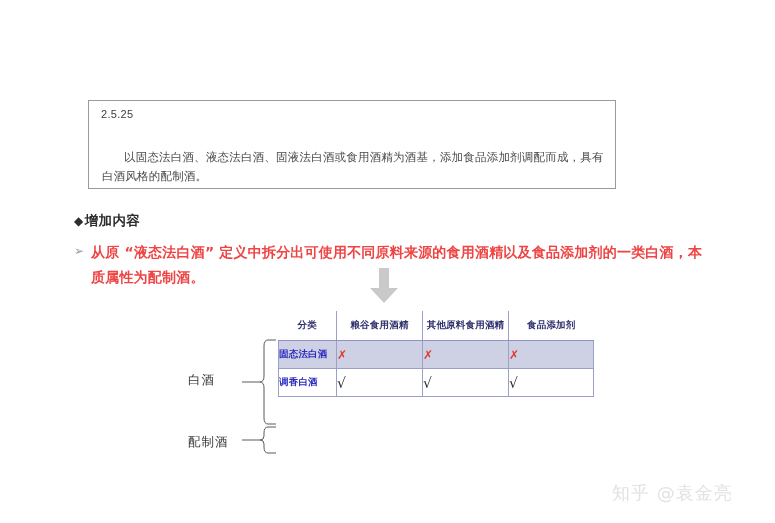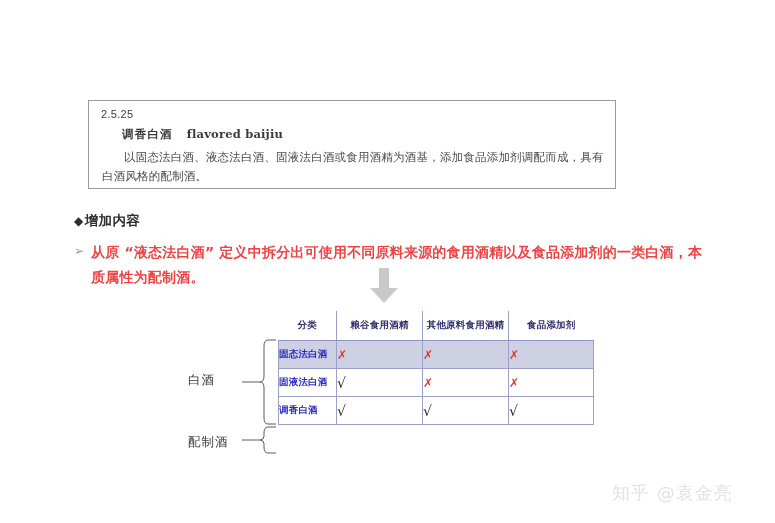--- a/index.html
+++ b/index.html
@@ -210,23 +210,20 @@
     white-space: nowrap;
     font-family: "DejaVu Sans", sans-serif;
   }
 </style>
 </head>
 <body>
 
 <div class="def-box">
   <div class="def-clause">2.5.25</div>
 
-  <div class="def-term-row">
-    <span class="def-term-cn">调香白酒</span><span class="def-term-en">flavored baijiu</span>
-  </div>
 
   <div class="def-body">以固态法白酒、液态法白酒、固液法白酒或食用酒精为酒基，添加食品添加剂调配而成，具有白酒风格的配制酒。</div>
 </div>
 
 <div class="heading">
   <span class="diamond-icon">◆</span>
   <span>增加内容</span>
 </div>
 
 <div class="bullet-row">
@@ -275,32 +272,20 @@
           <span class="x-mark">✗</span>
         </td>
         <td class="mark">
           <span class="x-mark">✗</span>
         </td>
         <td class="mark">
           <span class="x-mark">✗</span>
         </td>
       </tr>
       <tr>
-        <td class="rowlab">固液法白酒</td>
-        <td class="mark">
-          <span class="v-mark">√</span>
-        </td>
-        <td class="mark">
-          <span class="x-mark">✗</span>
-        </td>
-        <td class="mark">
-          <span class="x-mark">✗</span>
-        </td>
-      </tr>
-      <tr>
         <td class="rowlab">调香白酒</td>
         <td class="mark">
           <span class="v-mark">√</span>
         </td>
         <td class="mark">
           <span class="v-mark">√</span>
         </td>
         <td class="mark">
           <span class="v-mark">√</span>
         </td>

